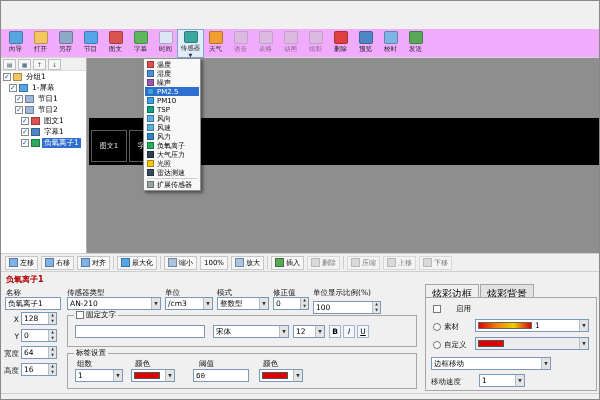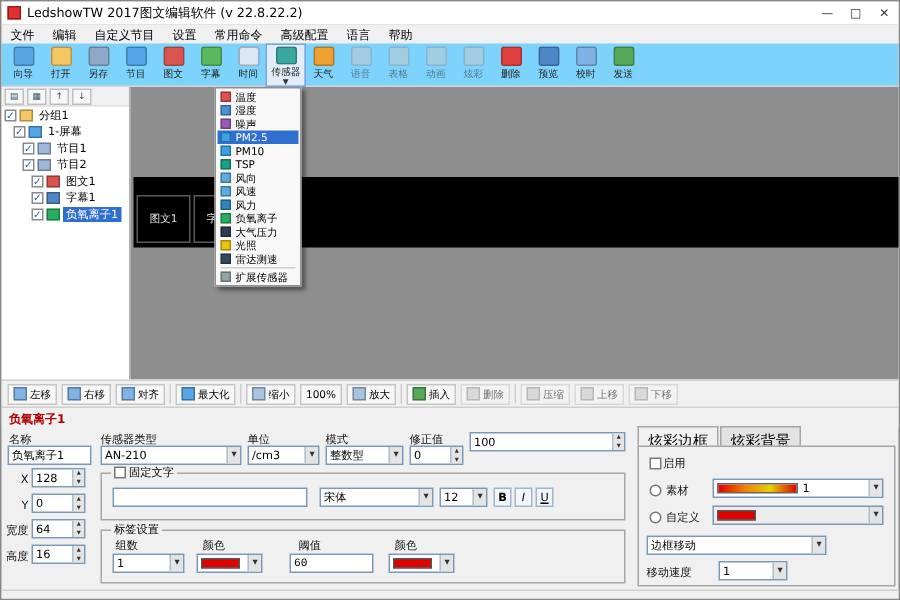--- a/index.html
+++ b/index.html
@@ -8,21 +8,21 @@
   
   .titlebar{position:absolute;left:0;top:0;width:600px;height:16px;background:#ffffff;display:flex;align-items:center;padding:0 2px;border-bottom:1px solid #e3e3e3}
   .appicon{width:9px;height:9px;background:#e03030;border:1px solid #9b1c1c;margin-left:2px}
   .title{font-size:8.5px;margin-left:4px;white-space:nowrap}
   .wctl{margin-left:auto;display:flex}
   .wbtn{width:19px;height:13px;display:flex;align-items:center;justify-content:center;font-size:8px;color:#333}
   
   .menubar{position:absolute;left:0;top:16px;width:600px;height:12px;display:flex;align-items:center;background:#f0f0f0;font-size:8px}
   .mitem{padding:0 6px;height:12px;display:flex;align-items:center}
   
-  .tb{position:absolute;left:0;top:28px;width:600px;height:29px;display:flex;align-items:flex-start;padding:1px 2px;background:#7dd3fc;border-bottom:1px solid #d5d5d5}
+  .tb{position:absolute;left:0;top:28px;width:600px;height:29px;display:flex;align-items:flex-start;padding:1px 2px;background:#f0abfc;border-bottom:1px solid #d5d5d5}
   .tbtn{width:25px;height:27px;display:flex;flex-direction:column;align-items:center;font-size:6.5px;color:#222}
   .tbtn.wide{width:44px}
   .tbtn .ico{width:14px;height:13px;margin-top:1px;border-radius:2px;border:1px solid rgba(0,0,0,.25)}
   .tbtn .lbl{margin-top:1px;white-space:nowrap}
   .tbtn.dis{opacity:.5}
   .tbtn.pressed{background:#e2edf9;outline:1px solid #7da7d8}
   .dar{font-size:5px;color:#333;line-height:4px}
   
   .tree{position:absolute;left:0;top:57px;width:86px;height:195px;background:#fff;border-right:1px solid #b0b0b0;overflow:hidden}
   .ttools{display:flex;gap:2px;padding:1px 2px;background:#f0f0f0;border-bottom:1px solid #ddd;height:13px;align-items:center}
@@ -71,40 +71,21 @@
   .rbody{position:absolute;left:424px;top:296px;width:172px;height:94px;border:1px solid #a6a6a6;background:#f0f0f0}
   .grad{width:54px;height:7px;background:linear-gradient(90deg,#e00000,#f08000,#e8d000,#e00000);border:1px solid #666}
   
   .status{position:absolute;left:0;top:392px;width:600px;height:8px;background:#f0f0f0;border-top:1px solid #cfcfcf}
 </style>
 </head>
 <body>
 
 <div class="win">
 
-  <div class="titlebar">
-    <span class="appicon"></span>
-    <span class="title">LedshowTW 2017图文编辑软件 (v 22.8.22.2)</span>
-    <span class="wctl">
-      <span class="wbtn">—</span>
-      <span class="wbtn">□</span>
-      <span class="wbtn">✕</span>
-    </span>
-  </div>
-
-  <div class="menubar">
-    <span class="mitem">文件</span>
-    <span class="mitem">编辑</span>
-    <span class="mitem">自定义节目</span>
-    <span class="mitem">设置</span>
-    <span class="mitem">常用命令</span>
-    <span class="mitem">高级配置</span>
-    <span class="mitem">语言</span>
-    <span class="mitem">帮助</span>
-  </div>
+
 
   <div class="tb">
     <div class="tbtn">
         <span class="ico" style="background:#58a6e0"></span>
         <span class="lbl">向导</span>
       </div>
     <div class="tbtn">
         <span class="ico" style="background:#f5c763"></span>
         <span class="lbl">打开</span>
       </div>
@@ -395,21 +376,21 @@
     </div>
   <div class="lab" style="left:272px;top:287px">修正值</div>
   <div class="spin" style="left:272px;top:296px;width:36px">
       <span>0</span>
       <span class="sa">
         <div>▲</div>
         <div>▼</div>
       </span>
     </div>
   <div class="lab" style="left:312px;top:287px">单位显示比例(%)</div>
-  <div class="spin" style="left:312px;top:287px;width:104px">
+  <div class="spin" style="left:312px;top:300px;width:68px">
       <span>100</span>
       <span class="sa">
         <div>▲</div>
         <div>▼</div>
       </span>
     </div>
 
   <div class="gbox" style="left:66px;top:314px;width:350px;height:32px">
     <div class="gleg">
       <span class="chk"></span>
@@ -450,21 +431,21 @@
   <div class="dd" style="left:258px;top:368px;width:44px">
       <span class="swcolor"></span>
       <span class="da">▼</span>
     </div>
 
   <div class="rtabs">
     <span class="rt act">炫彩边框</span>
     <span class="rt">炫彩背景</span>
   </div>
   <div class="rbody"></div>
-  <div class="lab" style="left:432px;top:303px;display:flex;gap:1px;align-items:center">
+  <div class="lab" style="left:432px;top:303px;display:flex;gap:15px;align-items:center">
     <span class="chk"></span>
     <span>启用</span>
   </div>
   <div class="lab" style="left:432px;top:321px;display:flex;gap:3px;align-items:center">
     <span class="rad"></span>
     <span>素材</span>
   </div>
   <div class="dd" style="left:474px;top:318px;width:114px">
       <span class="grad"></span>
       <span style="margin-left:3px">1</span>

